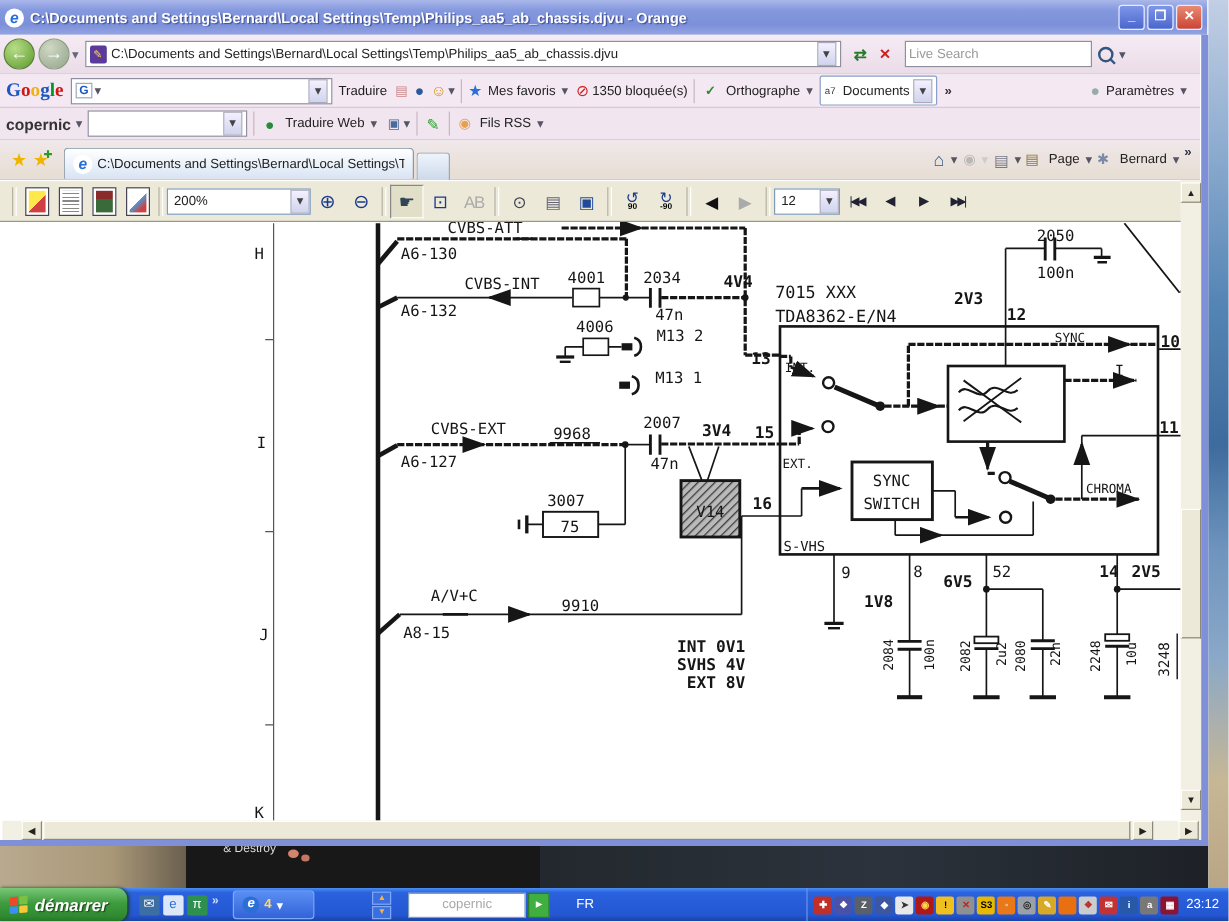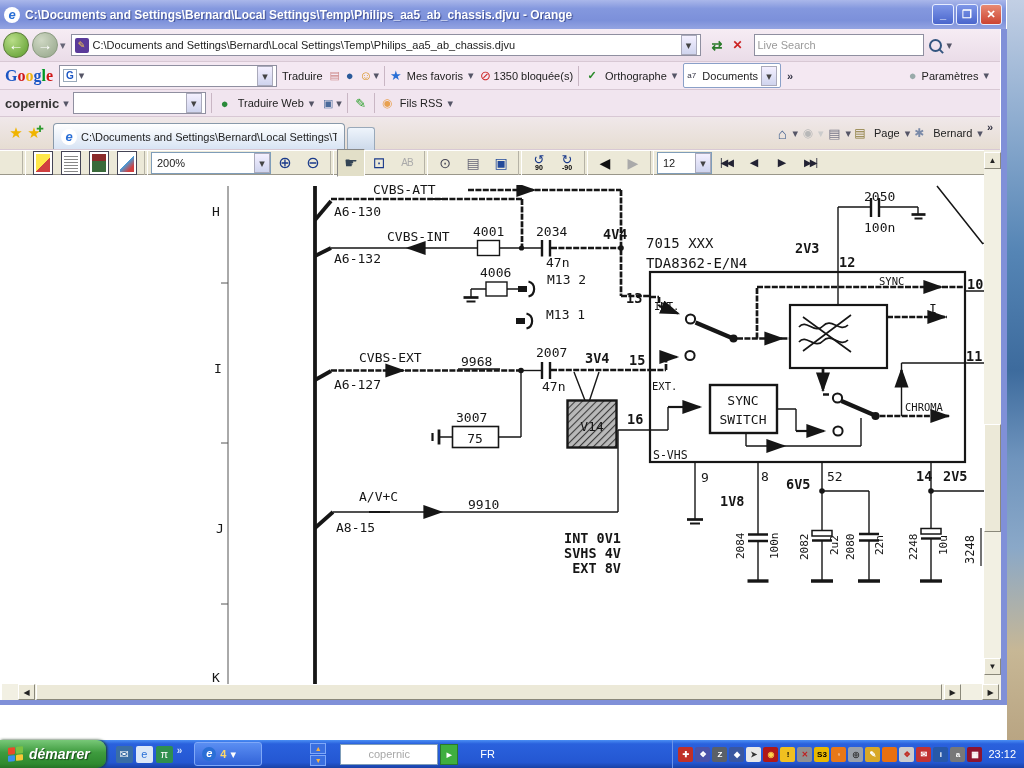--- a/index.html
+++ b/index.html
@@ -43,22 +43,22 @@
   .mag:after{content:"";position:absolute;width:6px;height:2px;background:#33557f;transform:rotate(45deg);right:-4px;bottom:-2px}
   .glogo span{font-weight:bold;font-size:16px;font-family:"Liberation Serif",serif}
   .ico{display:inline-block;text-align:center;flex:none}
   .vsep{width:1px;height:20px;background:#c9b6c4;margin:0 5px;flex:none}
   .tab{height:26px;background:linear-gradient(180deg,#fff,#d8e4f4);border:1px solid #8899aa;
     border-bottom:none;border-radius:4px 4px 0 0;display:flex;align-items:center;padding:0 7px;box-sizing:border-box}
   .tabstub{width:26px;height:22px;background:linear-gradient(180deg,#eef4fb,#ccd9ea);
     border:1px solid #99a9ba;border-bottom:none;border-radius:3px 3px 0 0}
 
   
-  .djbar{top:150px;left:0;width:984px;height:25px;background:#ece9d8;border-top:1px solid #fff;
-    border-bottom:1px solid #9a978a;padding:0 19px;box-sizing:border-box}
+  .djbar{top:150px;left:0;width:984px;height:35px;background:#ece9d8;border-top:1px solid #fff;
+    border-bottom:1px solid #9a978a;padding:0 7px;box-sizing:border-box}
   .tbtn{width:26px;height:26px;display:flex;align-items:center;justify-content:center;
     border:1px solid transparent;font-size:14px;color:#223;flex:none}
   .tbtn.press{border-color:#888 #fff #fff #888;background:#e2dfc8}
   .tbtn.dis{color:#aaa}
   .tsep{width:2px;height:24px;border-left:1px solid #b5b2a5;border-right:1px solid #fff;margin:0 3px;flex:none}
   .combo{background:#fff;border:1px solid #7f9db9;height:22px;display:flex;align-items:center;
     padding-left:5px;box-sizing:border-box;justify-content:space-between}
   .docpix{width:18px;height:22px;background:#fff;border:1px solid #445;position:relative;flex:none}
   .docpix i{position:absolute;inset:2px;display:block}
 
@@ -119,21 +119,21 @@
     <span class="navcircle">←</span>
     <span class="navcircle dis" style="margin-left:3px">→</span>
     <span style="color:#667;margin:0 5px 0 2px">▾</span>
     <span class="field" style="width:630px">
       <span class="docico">✎</span>
       <span style="flex:1;white-space:nowrap;overflow:hidden">C:\Documents and Settings\Bernard\Local Settings\Temp\Philips_aa5_ab_chassis.djvu</span>
       <span class="ddbtn">▾</span>
     </span>
     <span class="smbtn" style="margin-left:6px;color:#2a7a2a;font-weight:bold;font-size:13px">⇄</span>
     <span class="smbtn" style="color:#c22;font-weight:bold;font-size:12px">✕</span>
-    <span class="field" style="width:170px;margin-left:6px;color:#9a9a9a">
+    <span class="field" style="width:156px;margin-left:6px;color:#9a9a9a">
       <span>Live Search</span>
     </span>
     <span class="smbtn">
         <span class="mag"></span>
       </span>
     <span style="color:#556">▾</span>
   </div>
 
   <div class="abs bar gbar row">
     <span class="glogo">
@@ -243,21 +243,21 @@
     <span class="tsep"></span>
     <span class="combo" style="width:120px">
       <span>200%</span>
       <span class="ddbtn">▾</span>
     </span>
     <span class="tbtn" style="color:#1a3a8a;font-size:16px">⊕</span>
     <span class="tbtn" style="color:#1a3a8a;font-size:16px">⊖</span>
     <span class="tsep"></span>
     <span class="tbtn press" style="font-size:15px;color:#345">☛</span>
     <span class="tbtn" style="color:#1a3a8a;font-size:15px">⊡</span>
-    <span class="tbtn dis" style="font-size:10px;letter-spacing:-1px">AB</span>
+    <span class="tbtn dis" style="font-size:14px;letter-spacing:-1px">AB</span>
     <span class="tsep"></span>
     <span class="tbtn" style="color:#445">⊙</span>
     <span class="tbtn" style="color:#667">▤</span>
     <span class="tbtn" style="color:#234a9a">▣</span>
     <span class="tsep"></span>
     <span class="tbtn" style="flex-direction:column">
       <span style="color:#1a3a8a;font-size:13px;line-height:9px">↺</span>
         <span style="font-size:7px;font-weight:bold;color:#000">90</span>
     </span>
     <span class="tbtn" style="flex-direction:column">
@@ -481,20 +481,28 @@
     <div class="sbtn abs" style="left:16px;top:0;width:17px;height:16px">◀</div>
     <div class="sthumb abs" style="left:34px;top:0;width:906px;height:16px"></div>
     <div class="sbtn abs" style="left:942px;top:0;width:17px;height:16px">▶</div>
     <div class="sbtn abs" style="left:980px;top:0;width:17px;height:16px">▶</div>
   </div>
 
   <div class="abs" style="left:1001px;top:29px;width:6px;height:676px;background:#8090d8"></div>
   <div class="abs" style="left:0;top:700px;width:1007px;height:5px;background:#8090d8"></div>
   <div class="abs" style="left:1007px;top:0;width:17px;height:740px;
        background:linear-gradient(180deg,#c2cfe4 0%,#8fadd0 16%,#5585b5 34%,#3d6b9d 50%,#6f94bd 62%,#8aa8c8 74%,#c7b795 88%,#b9a583 100%)"></div>
+  <div class="abs" style="left:0;top:705px;width:1007px;height:35px;overflow:hidden">
+    <div class="abs" style="left:0;top:0;width:155px;height:35px;background:linear-gradient(90deg,#b9a98e,#a99878 60%,#6a5f4e)"></div>
+    <div class="abs" style="left:155px;top:0;width:295px;height:35px;background:#181818"></div>
+    <div class="abs" style="left:450px;top:0;width:557px;height:35px;background:linear-gradient(90deg,#23282e,#2c333c 50%,#1d2127)"></div>
+    <div class="abs" style="left:240px;top:3px;width:9px;height:7px;border-radius:50%;background:#d4836e"></div>
+    <div class="abs" style="left:251px;top:7px;width:7px;height:6px;border-radius:50%;background:#c57560"></div>
+    <span class="abs" style="left:186px;top:-3px;color:#ddd;font-size:10px">&amp; Destroy</span>
+  </div>
 
   <div class="abs taskbar">
     <div class="startbtn">
       <span class="flag">
         <i style="background:#e84a2a"></i>
           <i style="background:#7ac142"></i>
           <i style="background:#3a8ff0"></i>
           <i style="background:#f8c838"></i>
       </span>
       <span>démarrer</span>

